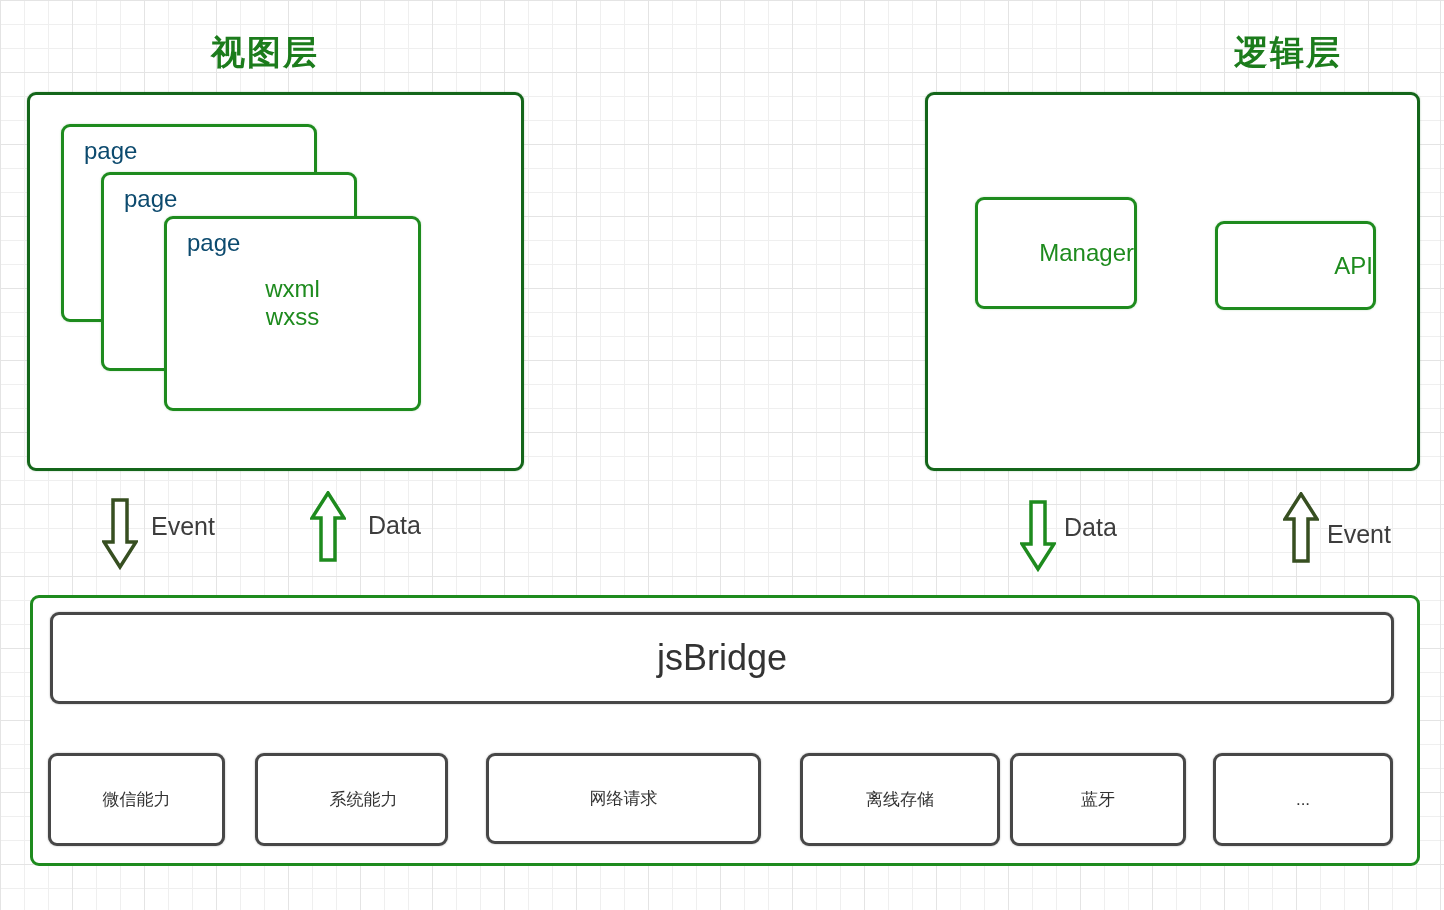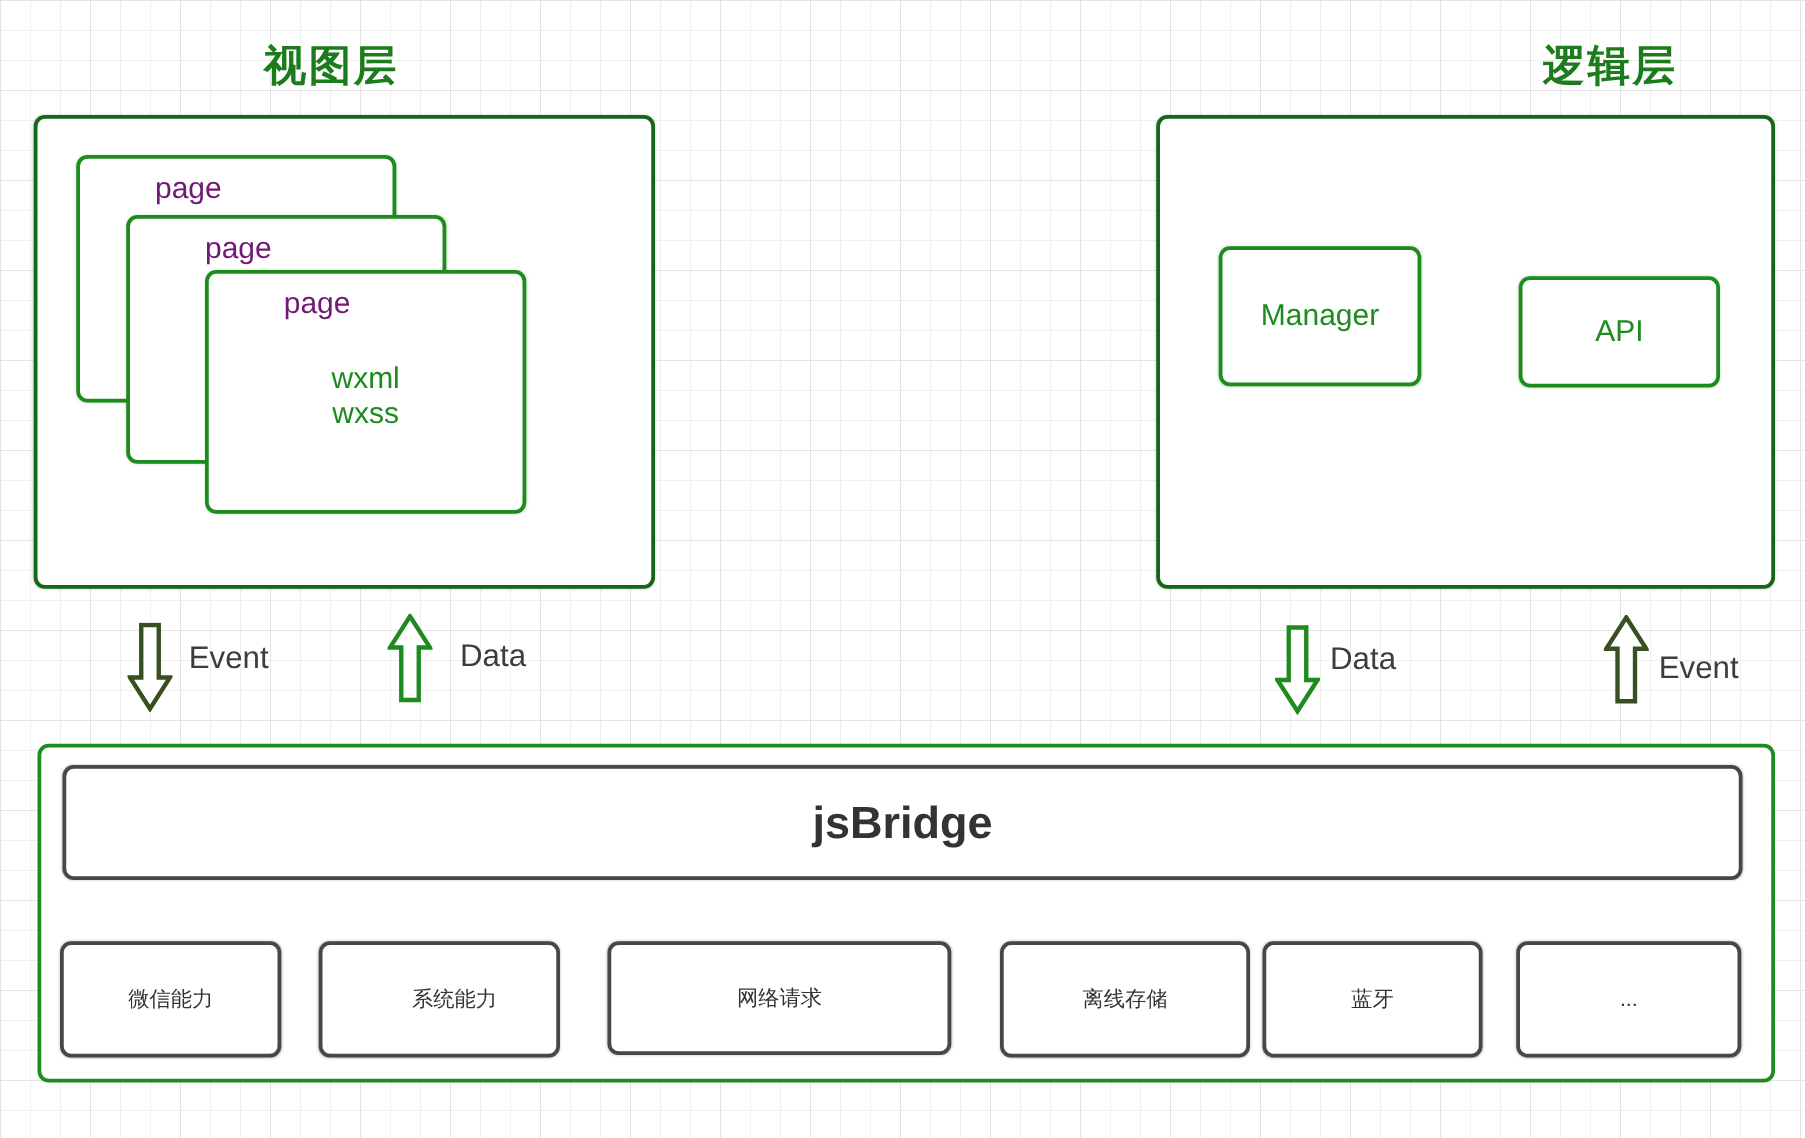--- a/index.html
+++ b/index.html
@@ -24,43 +24,43 @@
   .green-outer{
     background:#ffffff;border:3px solid #14661a;border-radius:9px;
     box-shadow:0 0 2px rgba(20,102,26,.35);
   }
   .green-box{
     background:#ffffff;border:3px solid #1e8b1e;border-radius:9px;
     box-shadow:0 0 2px rgba(30,139,30,.3);
   }
   .page-label{
     position:absolute;top:10px;left:20px;
-    font-size:24px;color:#701a75;margin-left:40px;
+    font-size:24px;color:#0c4a6e;
   }
   .page-content{
-    position:absolute;top:70px;left:0;right:0;
+    position:absolute;top:56px;left:0;right:0;
     text-align:center;font-size:24px;line-height:28px;color:#1e8b1e;
   }
   .module-box{
-    display:flex;align-items:center;justify-content:center;
+    display:flex;align-items:center;justify-content:flex-end;
     font-size:24px;color:#1e8b1e;
   }
   .arrow-label{
     font-size:25px;line-height:30px;color:#3d3d3d;
   }
   .bridge-outer{
     background:#ffffff;border:3px solid #1e8b1e;border-radius:9px;
   }
   .gray-box{
     background:#ffffff;border:3px solid #474747;border-radius:9px;
     box-shadow:0 0 2px rgba(60,60,60,.4);
     display:flex;align-items:center;justify-content:center;
     color:#333333;
   }
-  .jsbridge{font-size:36px;font-weight:bold;}
+  .jsbridge{font-size:36px;font-weight:normal;}
   .capability{font-size:17px;}
   svg{display:block;}
 </style>
 </head>
 <body>
 
 <div class="abs layer-title" style="left:125px;top:30px;width:280px;">视图层</div>
 <div class="abs layer-title" style="left:1052px;top:30px;width:290px;text-align:right;">逻辑层</div>
 
 <div class="abs green-outer" style="left:27px;top:92px;width:497px;height:379px;"></div>

